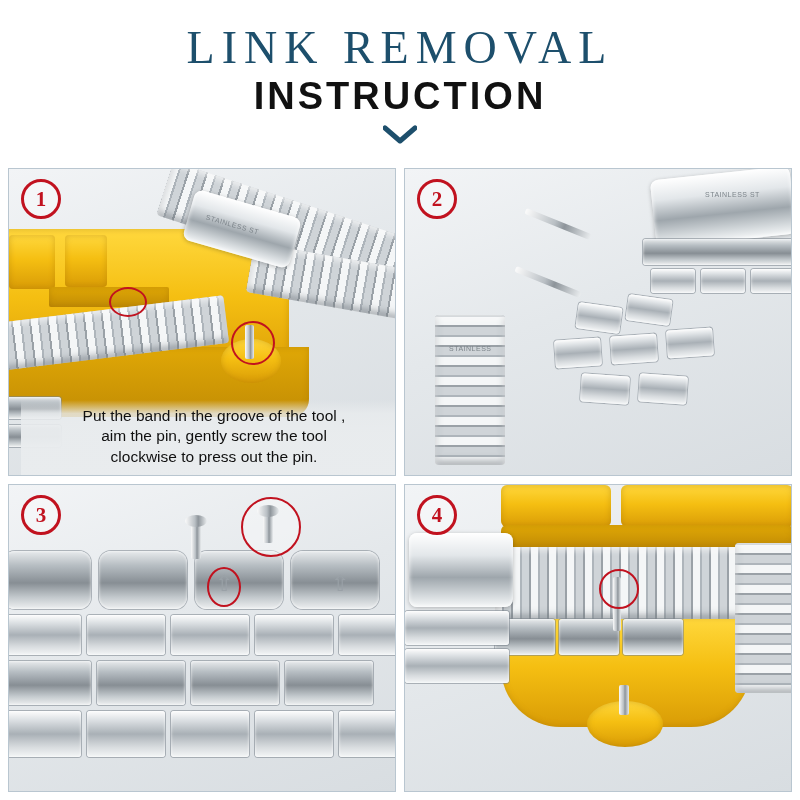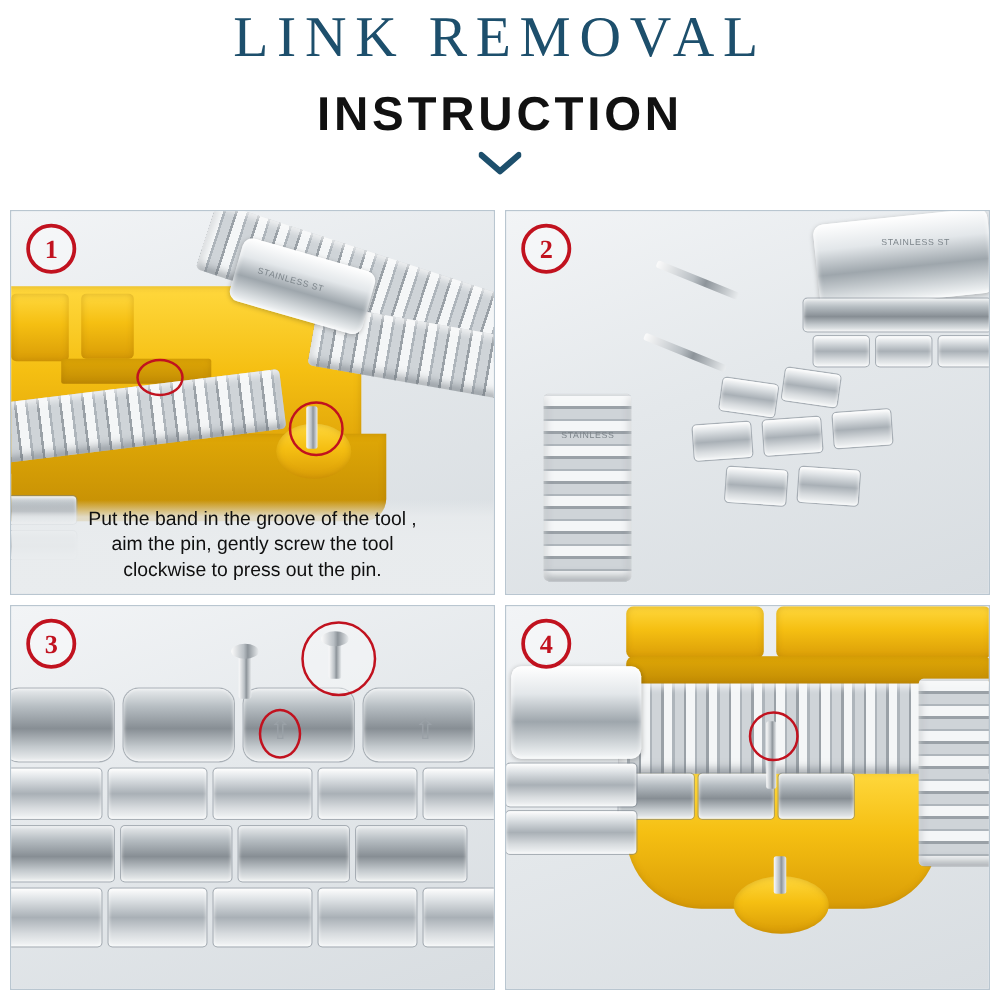--- a/index.html
+++ b/index.html
@@ -11,39 +11,39 @@
     width: 800px;
     height: 800px;
     font-family: "Liberation Sans", sans-serif;
     overflow: hidden;
     position: relative;
   }
 
   
   .header {
     width: 800px;
-    padding-top: 6px;
+    padding-top: 24px;
     text-align: center;
     box-sizing: border-box;
   }
   .title-main {
     font-size: 46px;
     letter-spacing: 7px;
     color: #1d4f6c;
     font-weight: 400;
     line-height: 1.05;
     font-family: "Liberation Serif", serif;
   }
   .title-sub {
     font-size: 38px;
     letter-spacing: 3px;
     color: #111111;
     font-weight: bold;
     line-height: 1.2;
-    margin-top: 16px;
+    margin-top: 2px;
     font-family: "Liberation Sans", sans-serif;
   }
   .chevron {
     margin-top: 4px;
     height: 22px;
     display: flex;
     align-items: center;
     justify-content: center;
   }
   .chevron svg { display: block; }
@@ -84,21 +84,21 @@
     align-items: center;
     justify-content: center;
     z-index: 9;
     background: rgba(255,255,255,0.35);
     font-family: "Liberation Serif", serif;
   }
 
   
   .caption {
     position: absolute;
-    left: 0;
+    left: 12px;
     bottom: 0;
     width: 100%;
     box-sizing: border-box;
     padding: 6px 10px 8px 10px;
     text-align: center;
     font-size: 15.5px;
     line-height: 1.32;
     color: #101010;
     background: linear-gradient(to bottom, rgba(233,236,238,0.0) 0%, rgba(233,236,238,0.82) 18%, rgba(233,236,238,0.96) 45%, rgba(233,236,238,0.99) 100%);
     z-index: 8;

